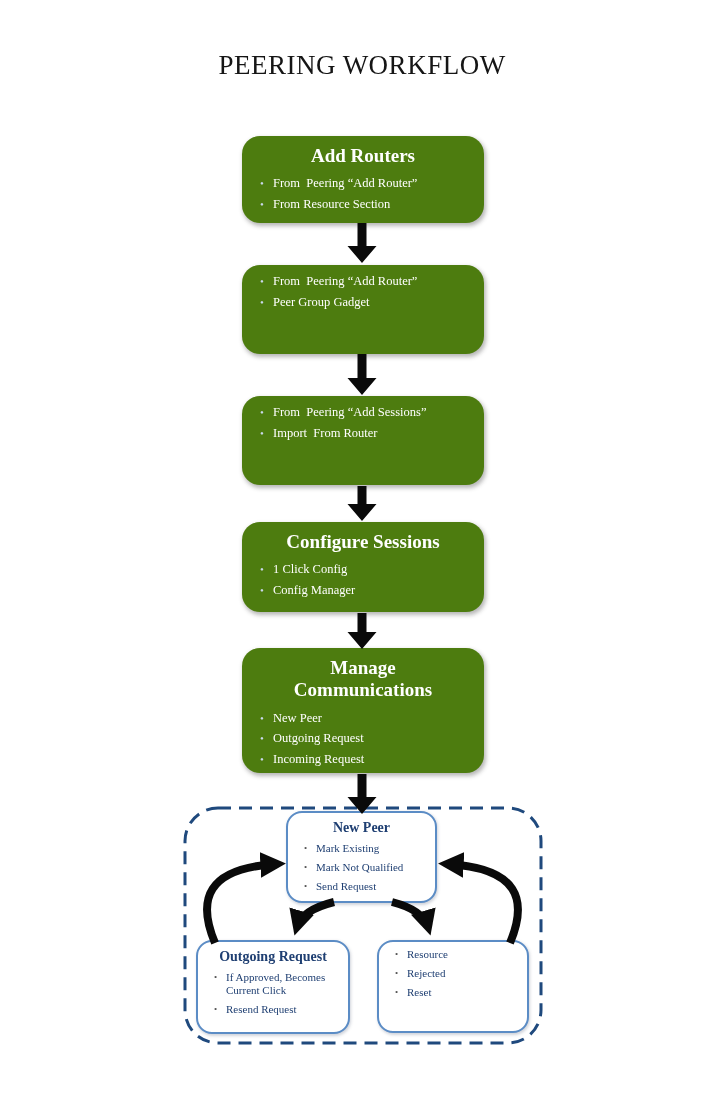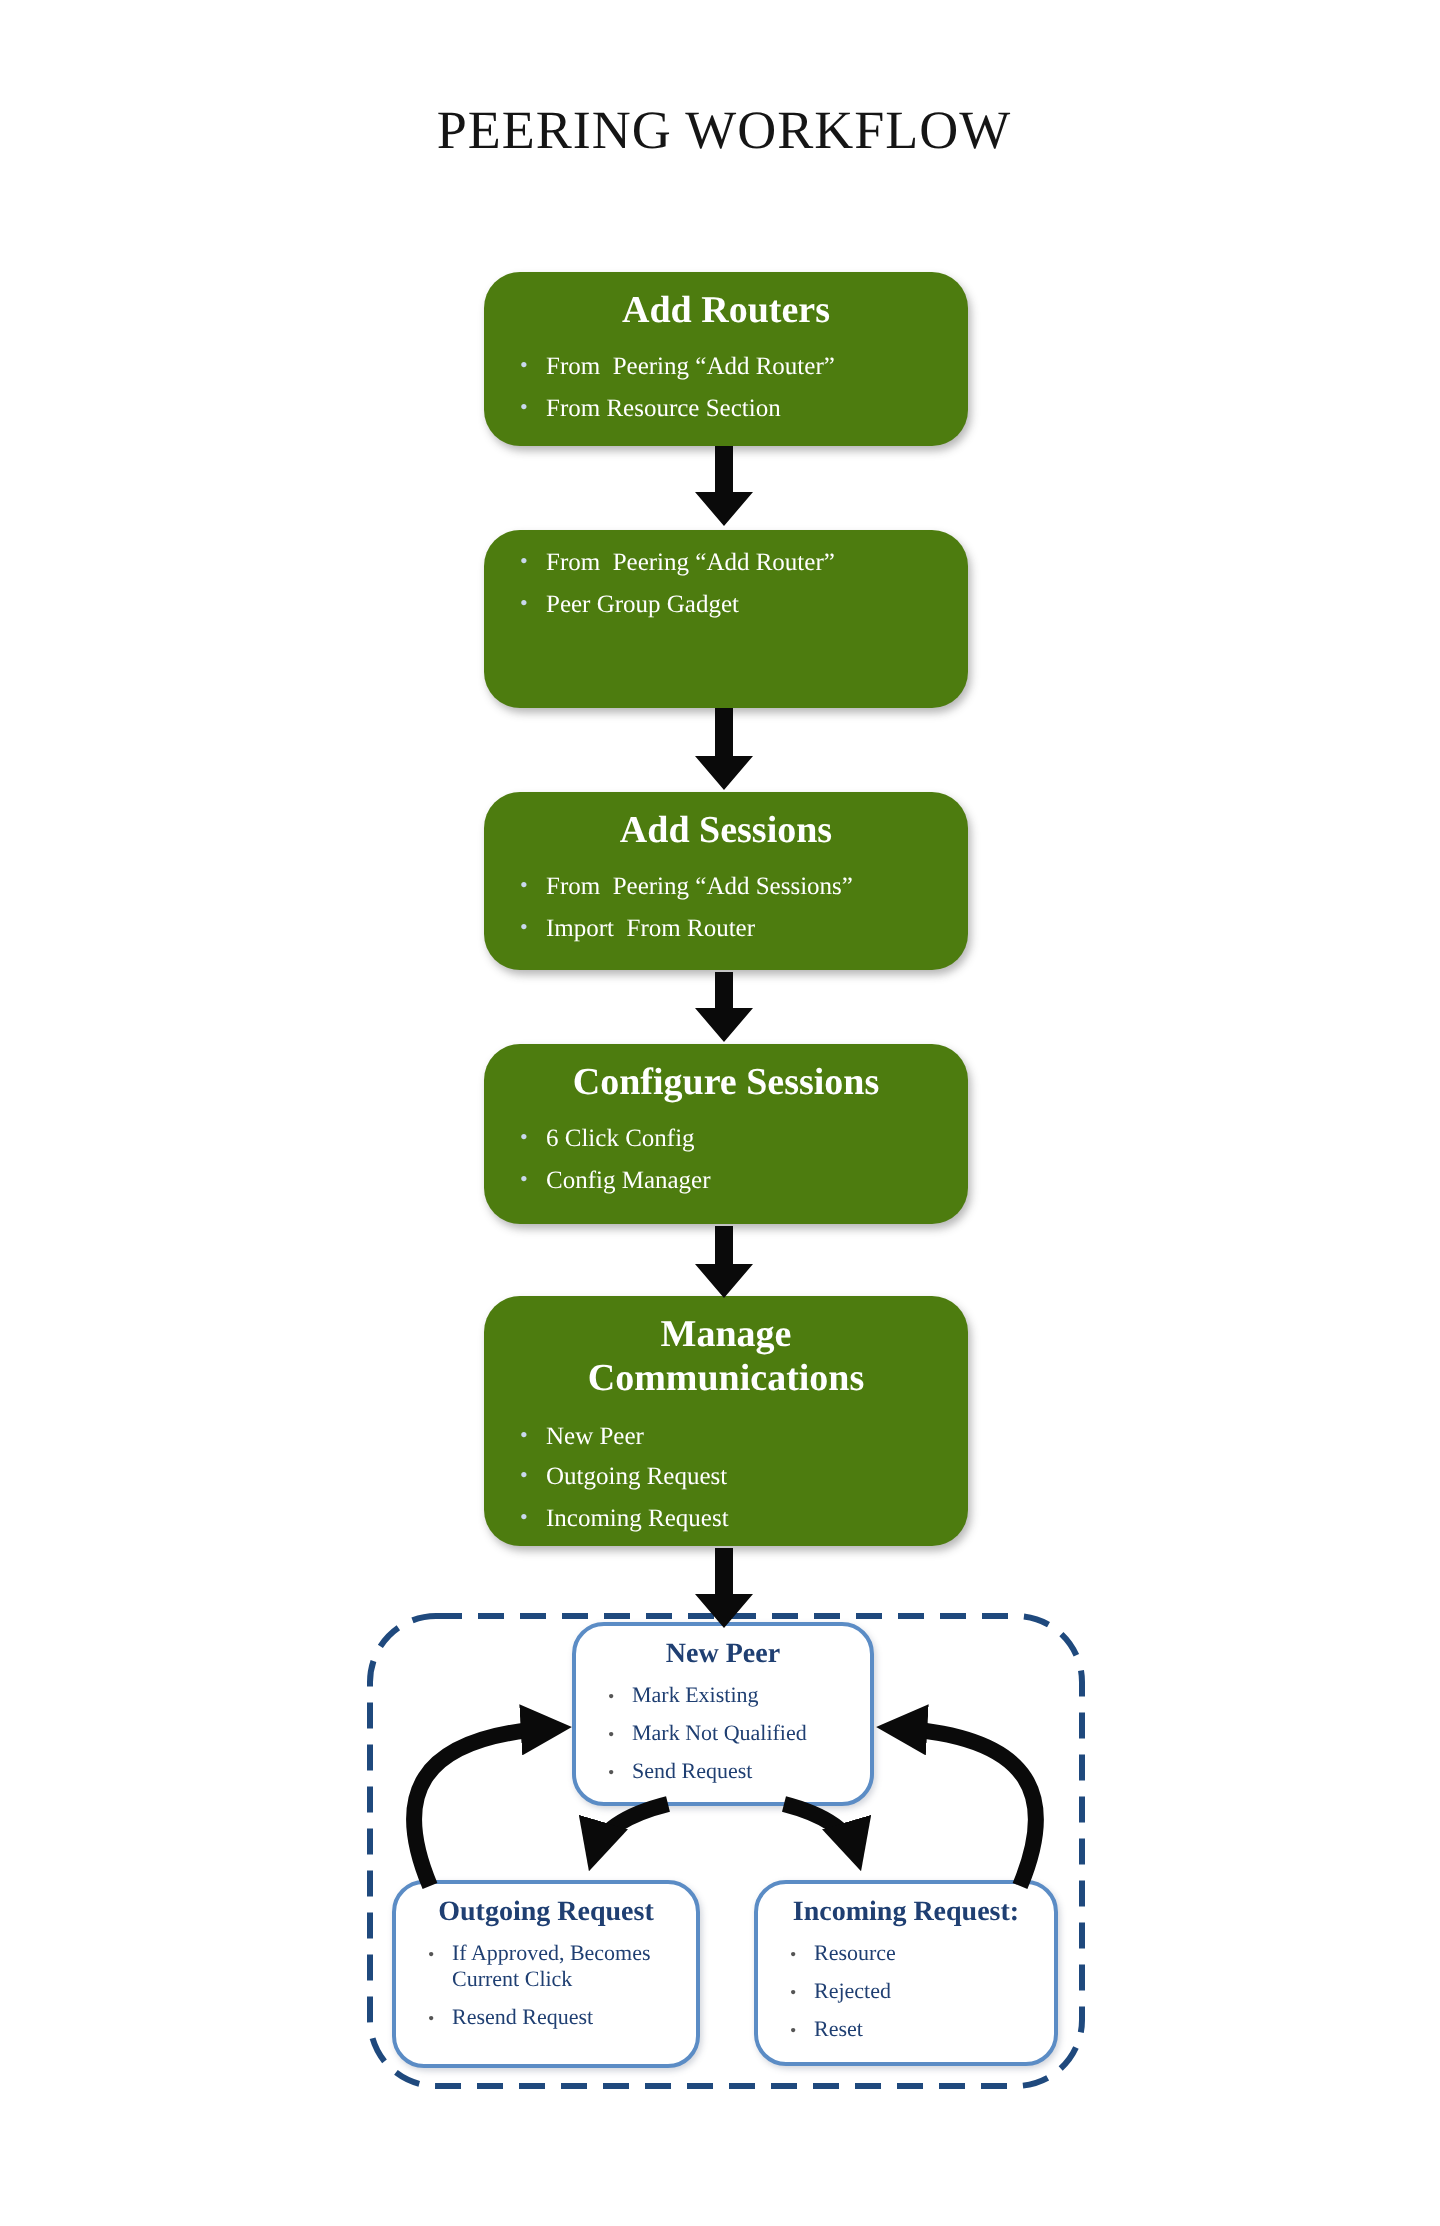--- a/index.html
+++ b/index.html
@@ -105,39 +105,38 @@
           <span class="b-text">From  Peering “Add Router”</span>
         </li>
       <li class="fb-item">
           <span class="marker">•</span>
           <span class="b-text">Peer Group Gadget</span>
         </li>
     </ul>
   </div>
 
   <div class="flow-box fb3">
-    <div class="fb-title">Add Sessions</div>
     <ul class="fb-list">
       <li class="fb-item">
           <span class="marker">•</span>
           <span class="b-text">From  Peering “Add Sessions”</span>
         </li>
       <li class="fb-item">
           <span class="marker">•</span>
           <span class="b-text">Import  From Router</span>
         </li>
     </ul>
   </div>
 
   <div class="flow-box fb4">
     <div class="fb-title">Configure Sessions</div>
     <ul class="fb-list">
       <li class="fb-item">
           <span class="marker">•</span>
-          <span class="b-text">6 Click Config</span>
+          <span class="b-text">1 Click Config</span>
         </li>
       <li class="fb-item">
           <span class="marker">•</span>
           <span class="b-text">Config Manager</span>
         </li>
     </ul>
   </div>
 
   <div class="flow-box fb5">
     <div class="fb-title narrow">Manage Communications</div>
@@ -183,21 +182,20 @@
           <span class="b-text">If Approved, Becomes Current Click</span>
         </li>
       <li class="cb-item">
           <span class="marker">•</span>
           <span class="b-text">Resend Request</span>
         </li>
     </ul>
   </div>
 
   <div class="cycle-box ic">
-    <div class="cb-title">Incoming Request:</div>
     <ul class="cb-list">
       <li class="cb-item">
           <span class="marker">•</span>
           <span class="b-text">Resource</span>
         </li>
       <li class="cb-item">
           <span class="marker">•</span>
           <span class="b-text">Rejected</span>
         </li>
       <li class="cb-item">

